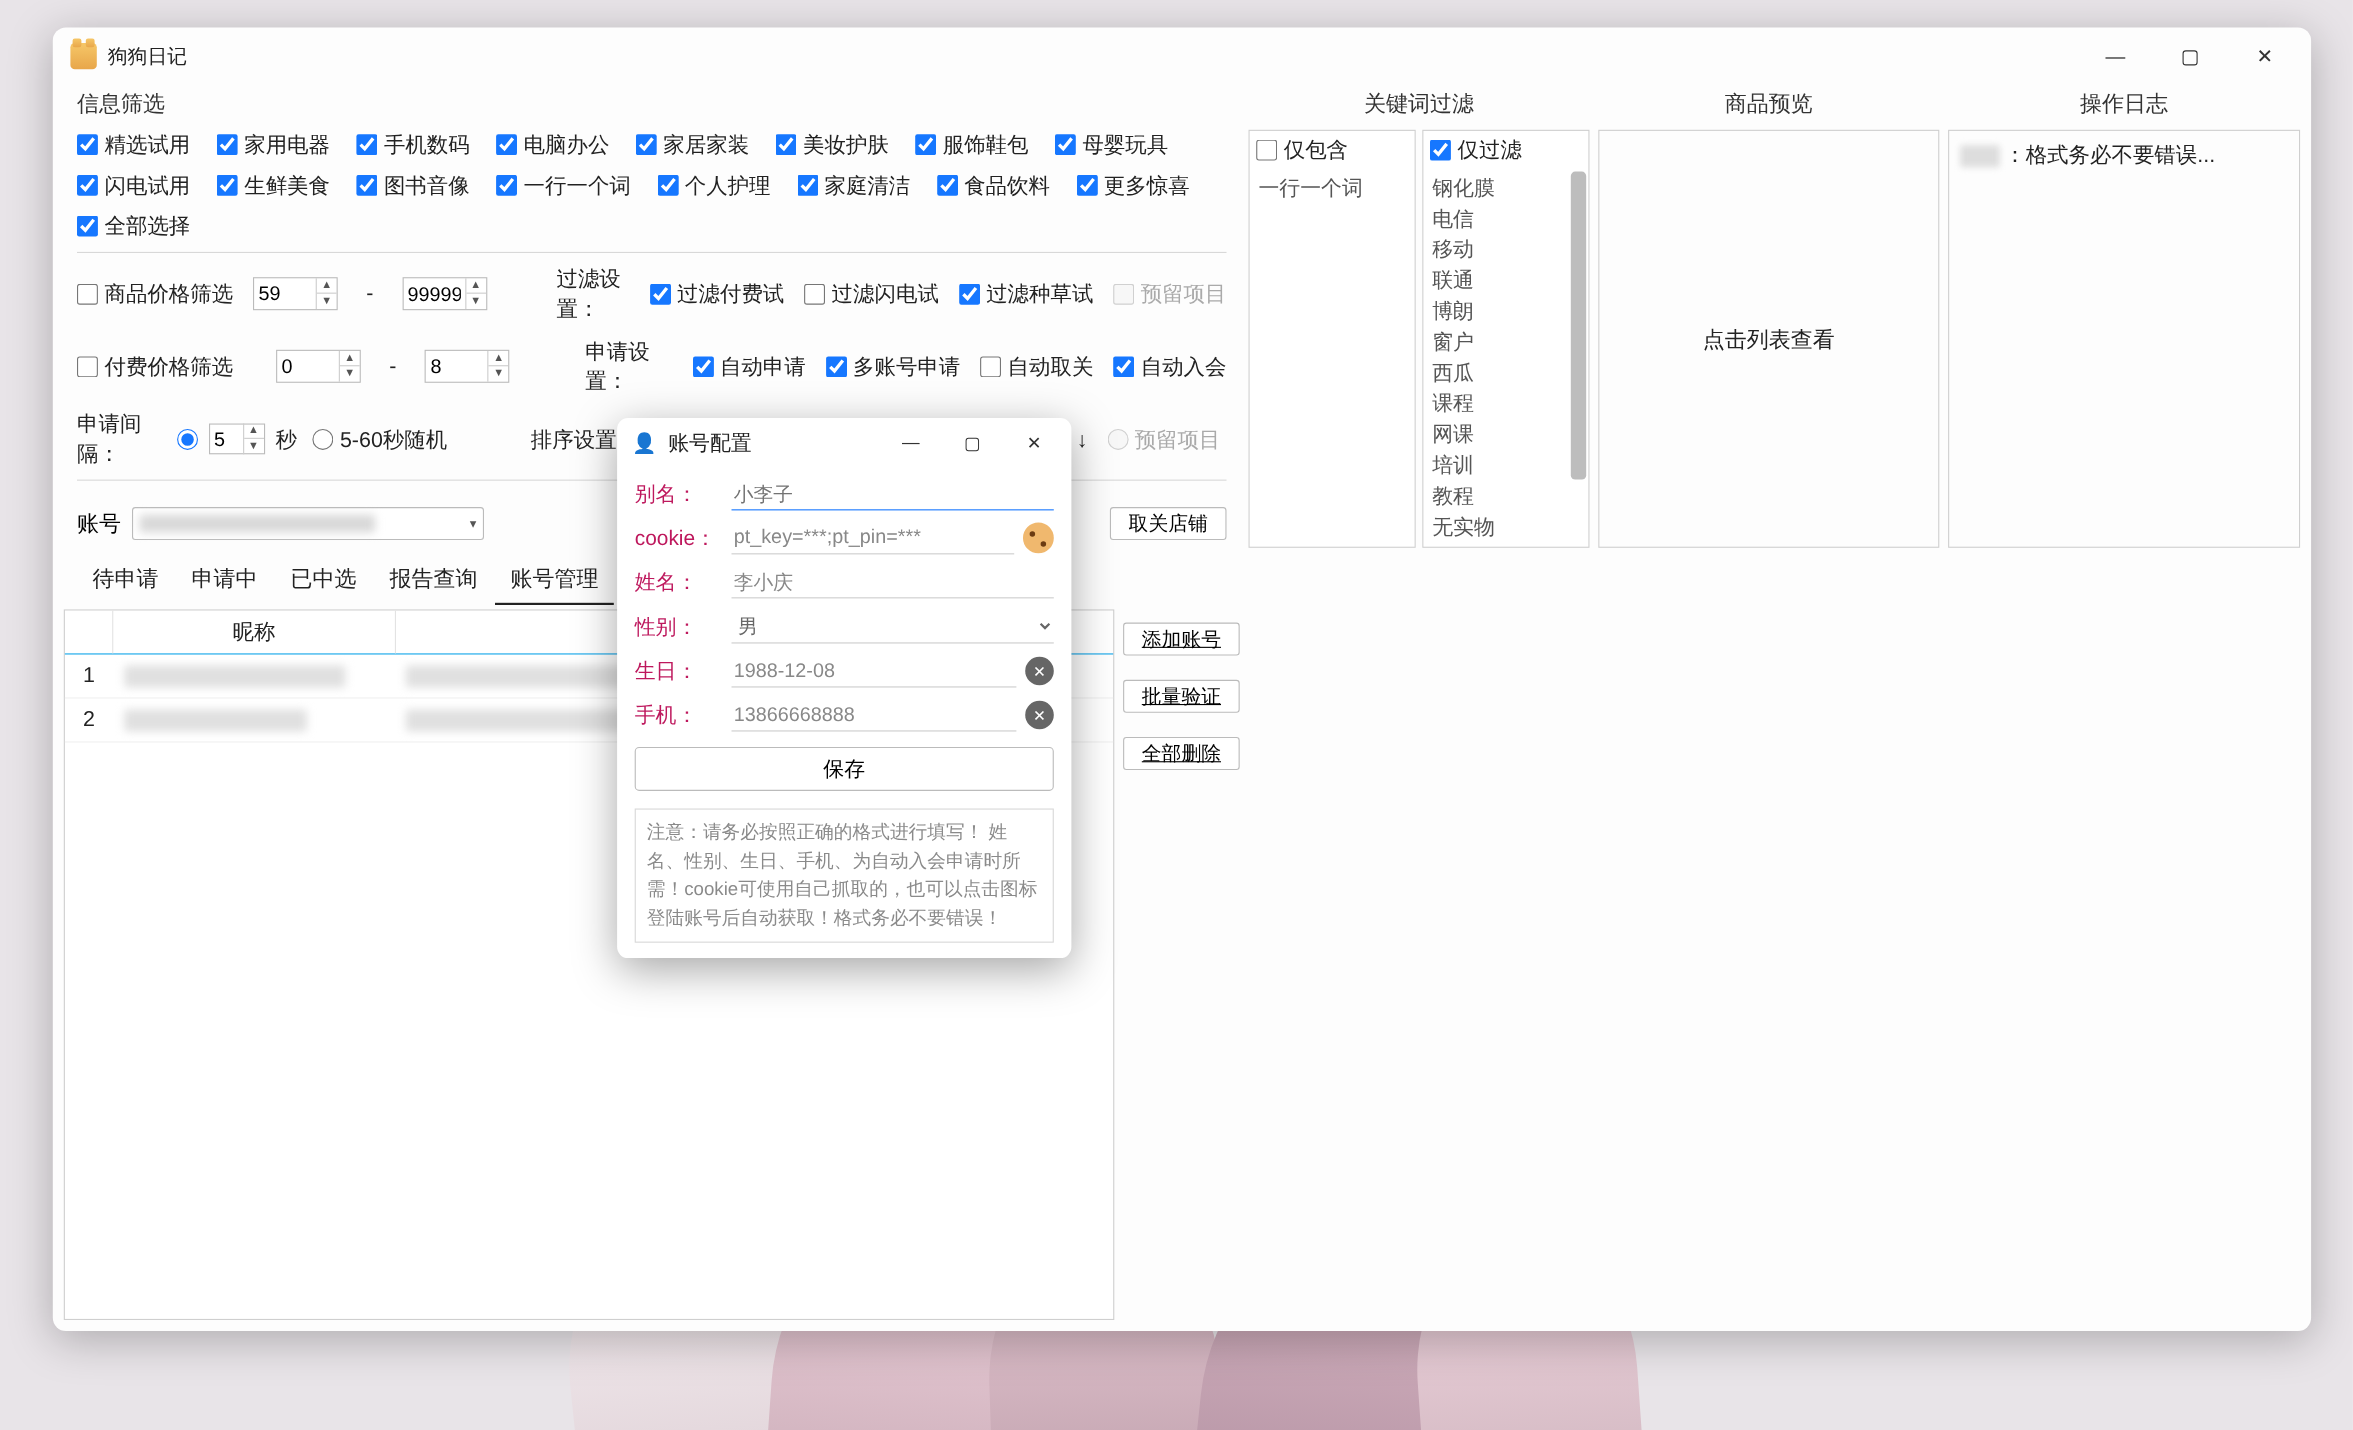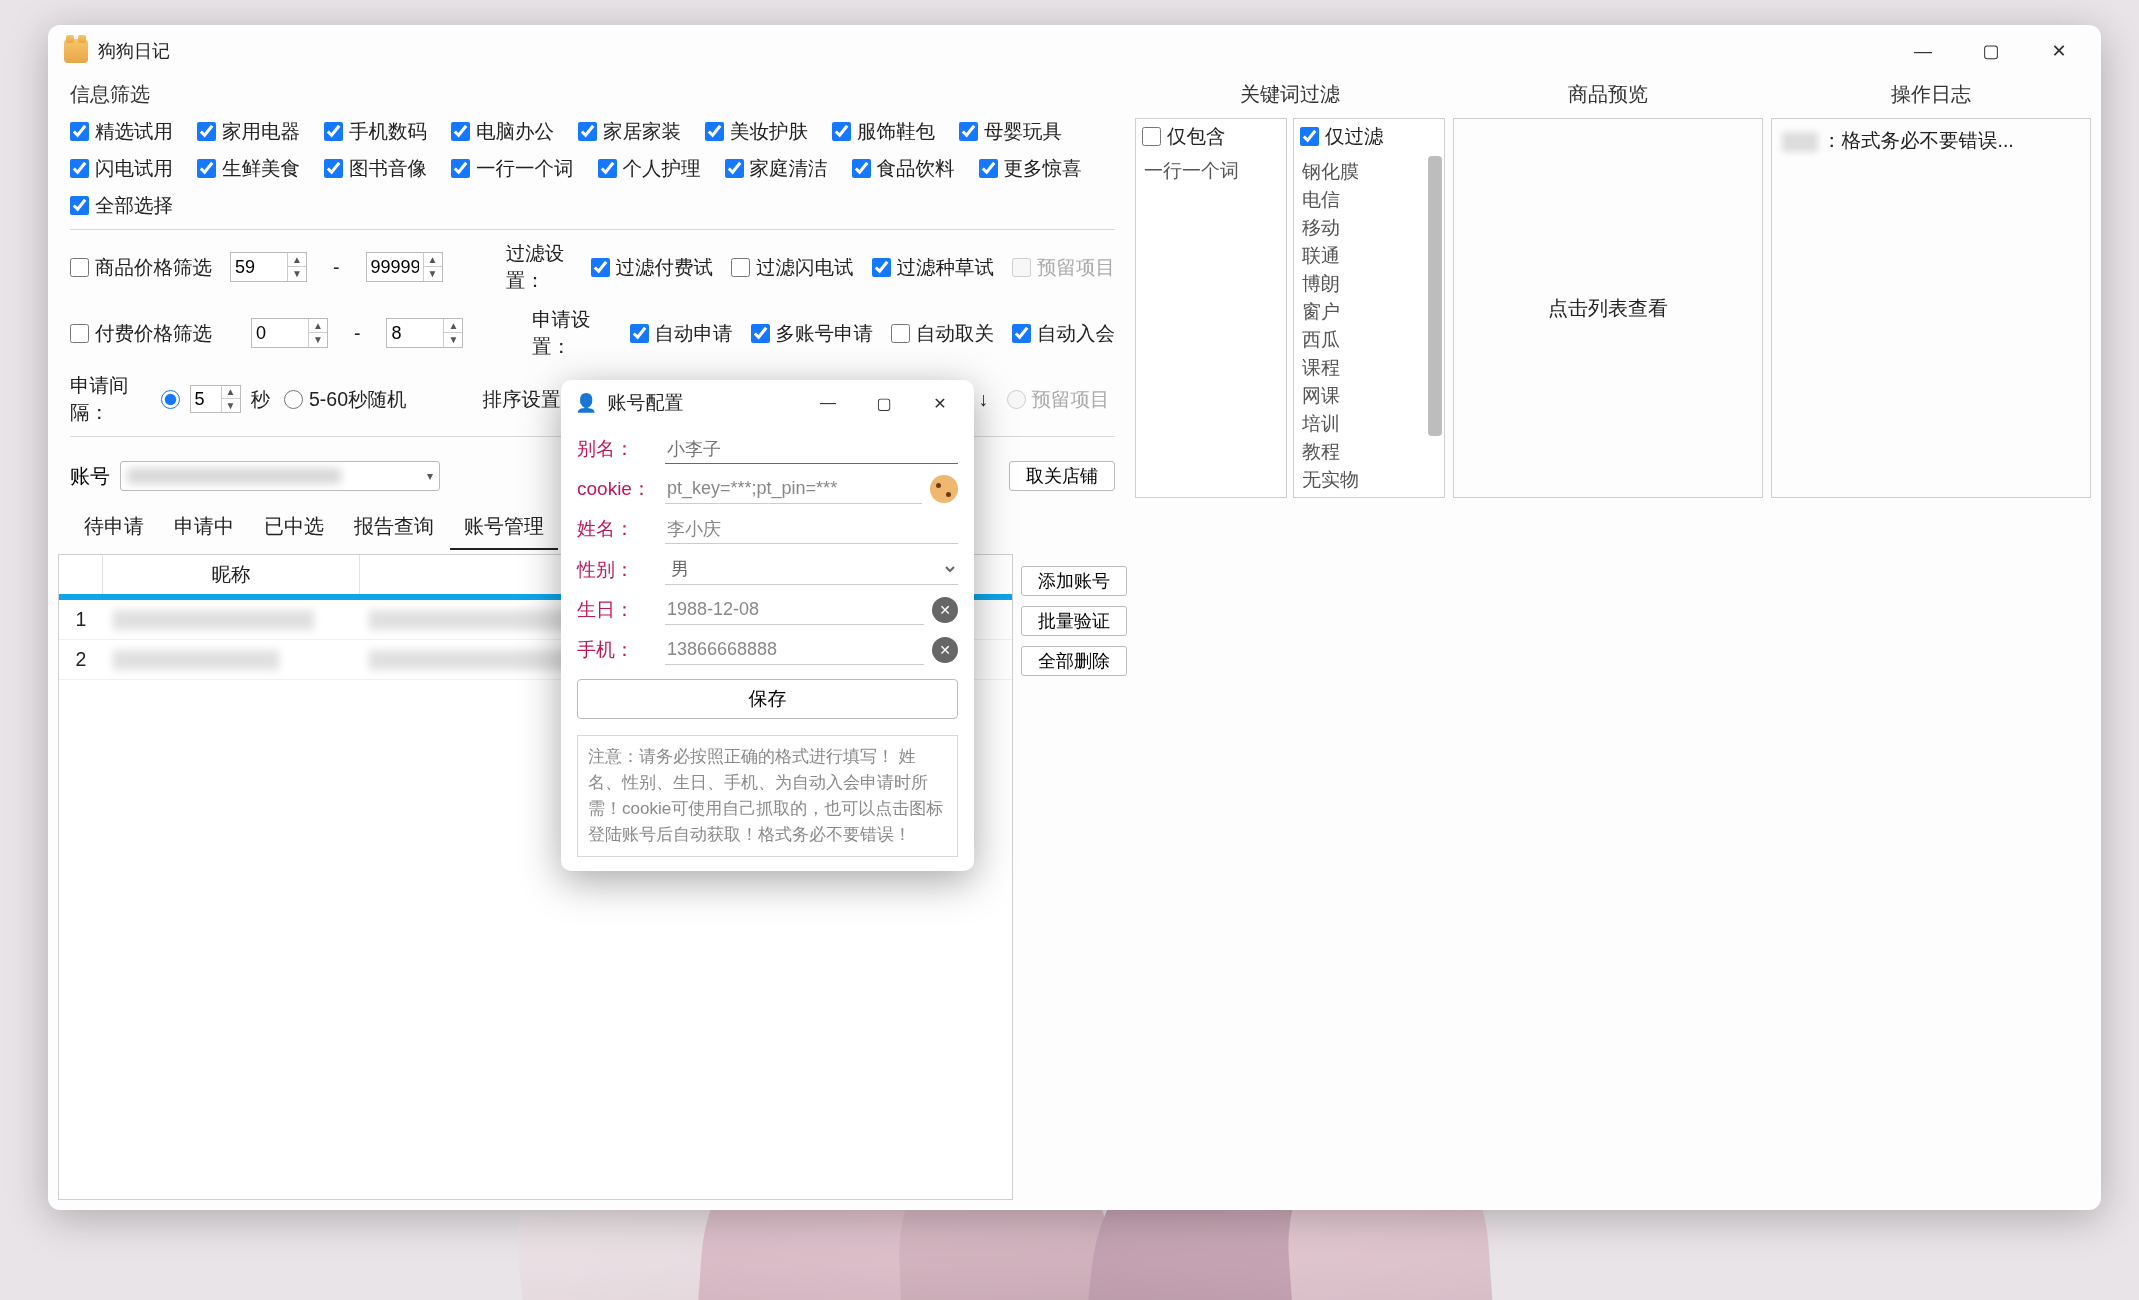--- a/index.html
+++ b/index.html
@@ -54,32 +54,32 @@
 .acc-row .select .blur { filter:blur(4px); background:#d9d9d9; width:70%; height:16px; border-radius:2px; }
 .acc-row .select .caret { font-size:12px; color:#555; }
 .btn-plain { border:1px solid #bbb; background:#fff; height:30px; padding: 0 16px; font-size:18px; border-radius:3px; cursor:pointer; }
 
 .tabs { display:flex; gap:2px; padding: 12px 12px 0 12px; font-size:20px; }
 .tab { padding: 6px 14px 8px 14px; color:#222; border-bottom: 2px solid transparent; cursor:pointer; }
 .tab.active { border-bottom: 2px solid #222; font-weight:500; }
 
 .table-area { display:flex; gap:8px; padding: 4px 0 0 0; flex:1; min-height:0;}
 .table-wrap { border:1px solid #cfcfcf; flex:1; background:#fff; display:flex; flex-direction:column; }
-.thead { display:flex; border-bottom:6px solid #0ea5e9; }
+.thead { display:flex; border-bottom:1px solid #0ea5e9; }
 .th, .td { padding: 6px 10px; font-size:19.5px; color:#222; }
 .th { text-align:center; border-right:1px solid #e3e3e3; }
 .th:last-child{border-right:none;}
 .col-idx { width:44px; text-align:center; }
 .col-nick { flex:1.2; text-align:center;}
 .col-wap { flex:2.5; text-align:center;}
 .col-valid { width:140px; text-align:center; }
 .tr { display:flex; border-bottom:1px solid #f0f0f0; align-items:center; height:40px; }
 .blur-cell { background:#e0e0e0; height:20px; border-radius:2px; filter:blur(4px); }
 
-.btn-stack { display:flex; flex-direction:column; gap:10px; padding-top: 12px; }
+.btn-stack { display:flex; flex-direction:column; gap:22px; padding-top: 12px; text-decoration: underline; }
 
 .kw-box { display:flex; gap:6px; height: 380px; }
 .kw-left, .kw-right { border:1px solid #cfcfcf; flex:1; background:#fff; display:flex; flex-direction:column; }
 .kw-head { padding:4px 6px; }
 .kw-body { flex:1; padding:4px 8px; color:#555; font-size:19px; position:relative; }
 .kw-right .kw-body { overflow:hidden; line-height:28px; }
 .scroll-thumb{ position:absolute; right:2px; top:2px; width:14px; height:280px; background:#bdbdbd; border-radius:4px;}
 
 .preview-box { border:1px solid #cfcfcf; height:380px; display:flex; align-items:center; justify-content:center; font-size:20px; color:#222;}
 .log-box { border:1px solid #cfcfcf; height:380px; padding:8px 10px; font-size:19.5px; color:#222;}

